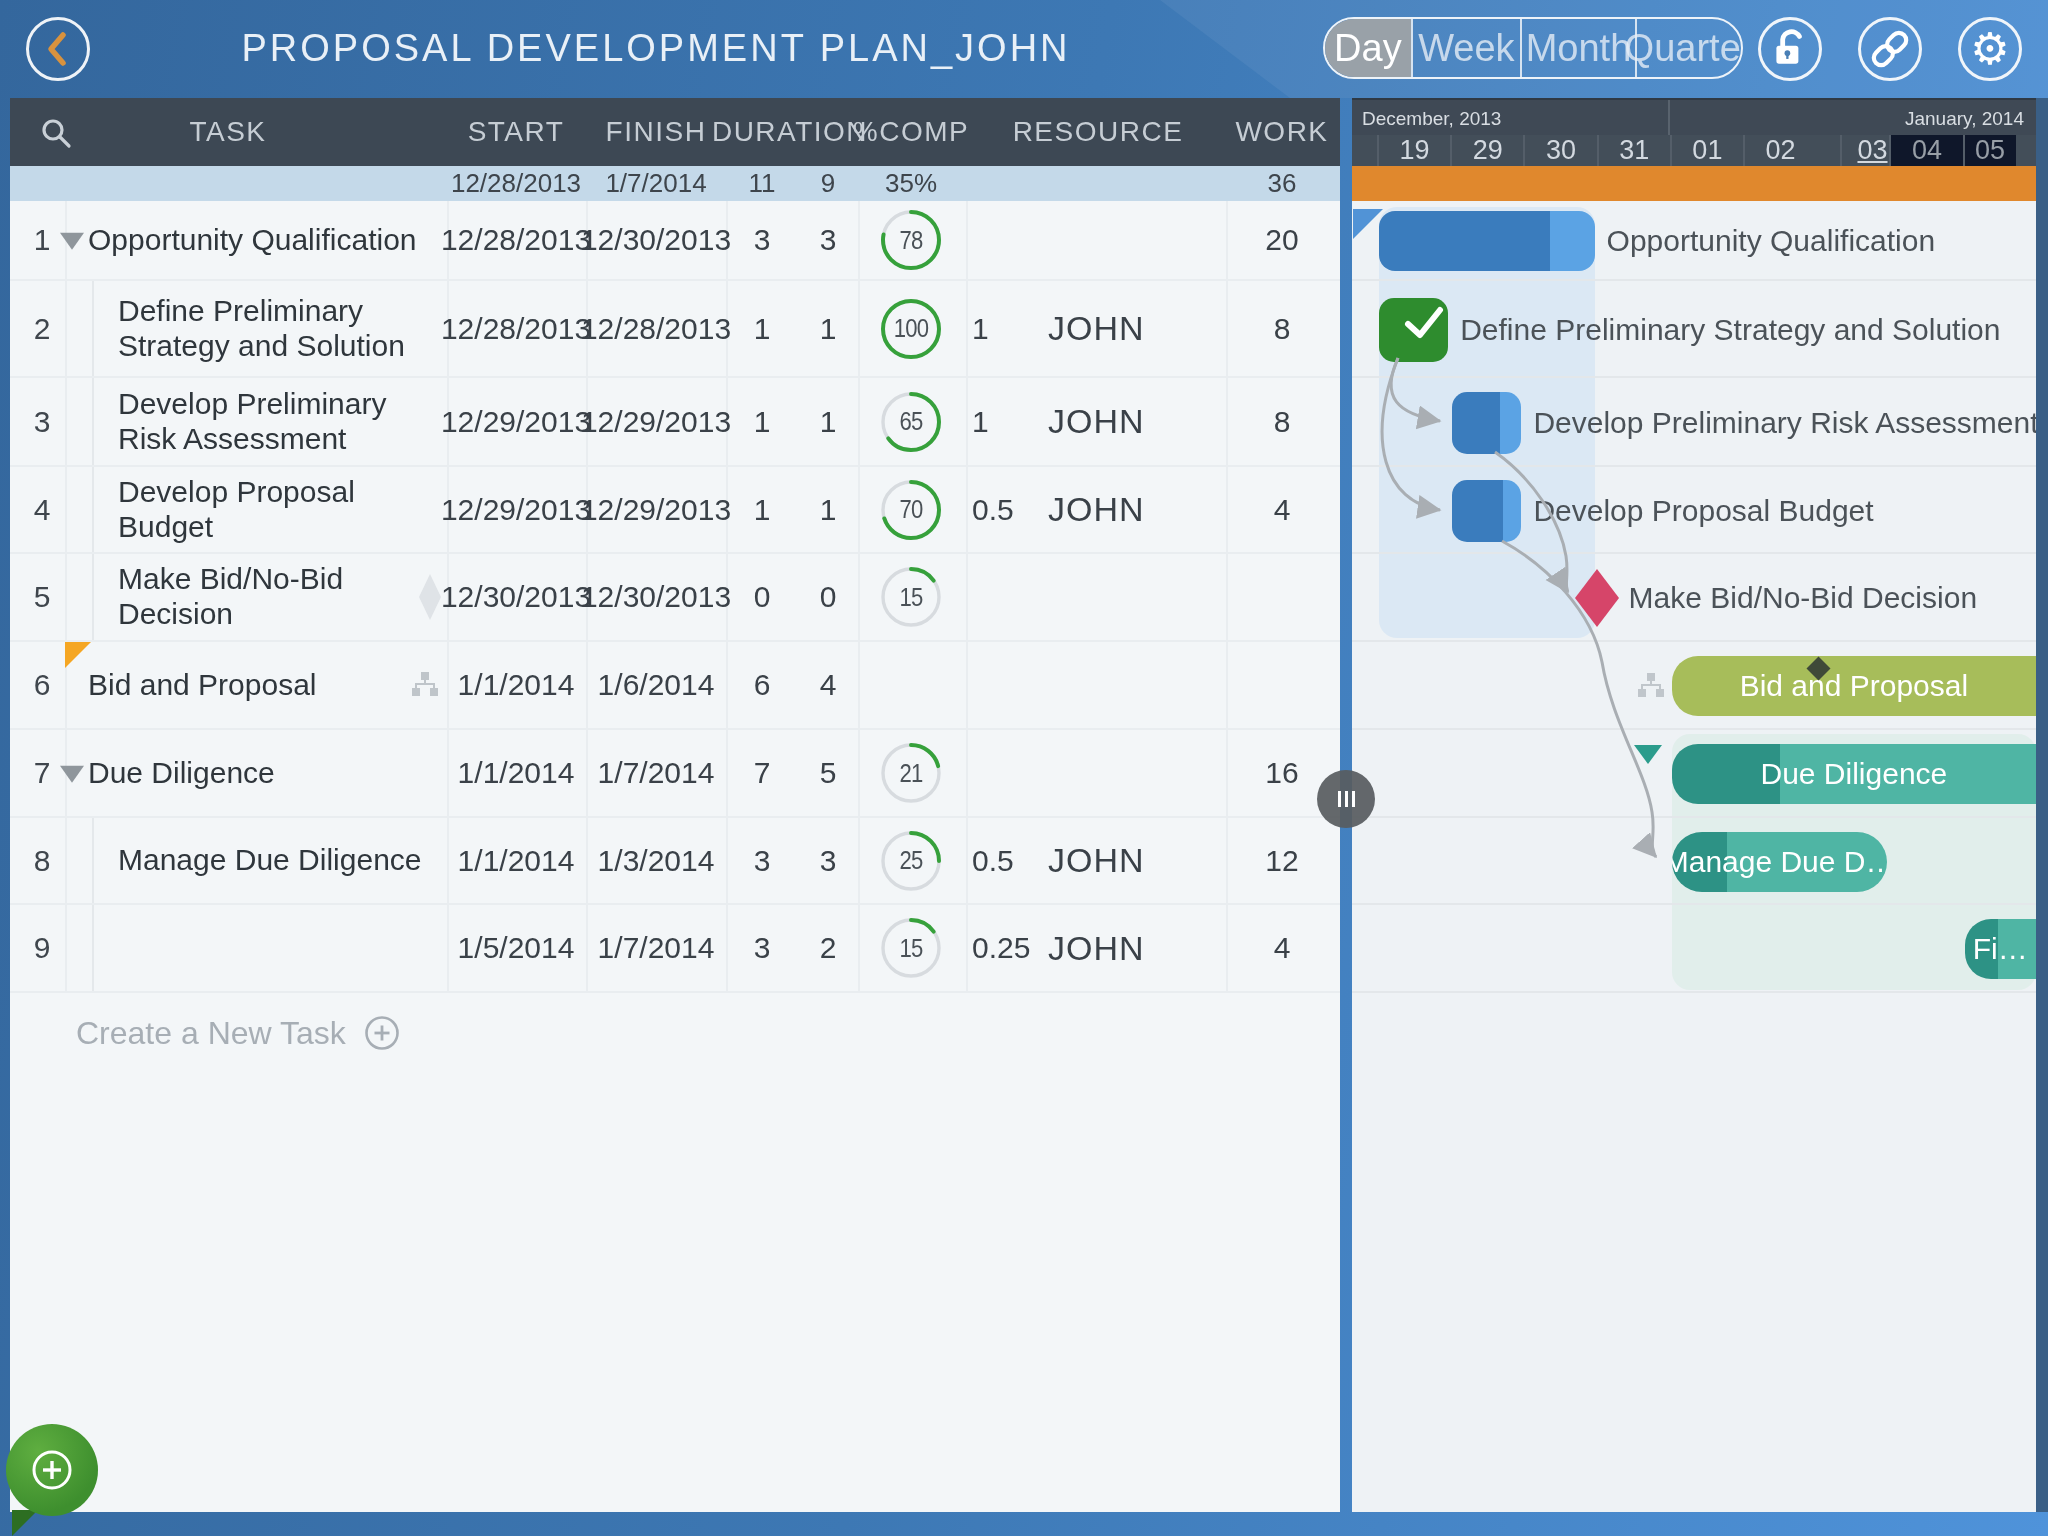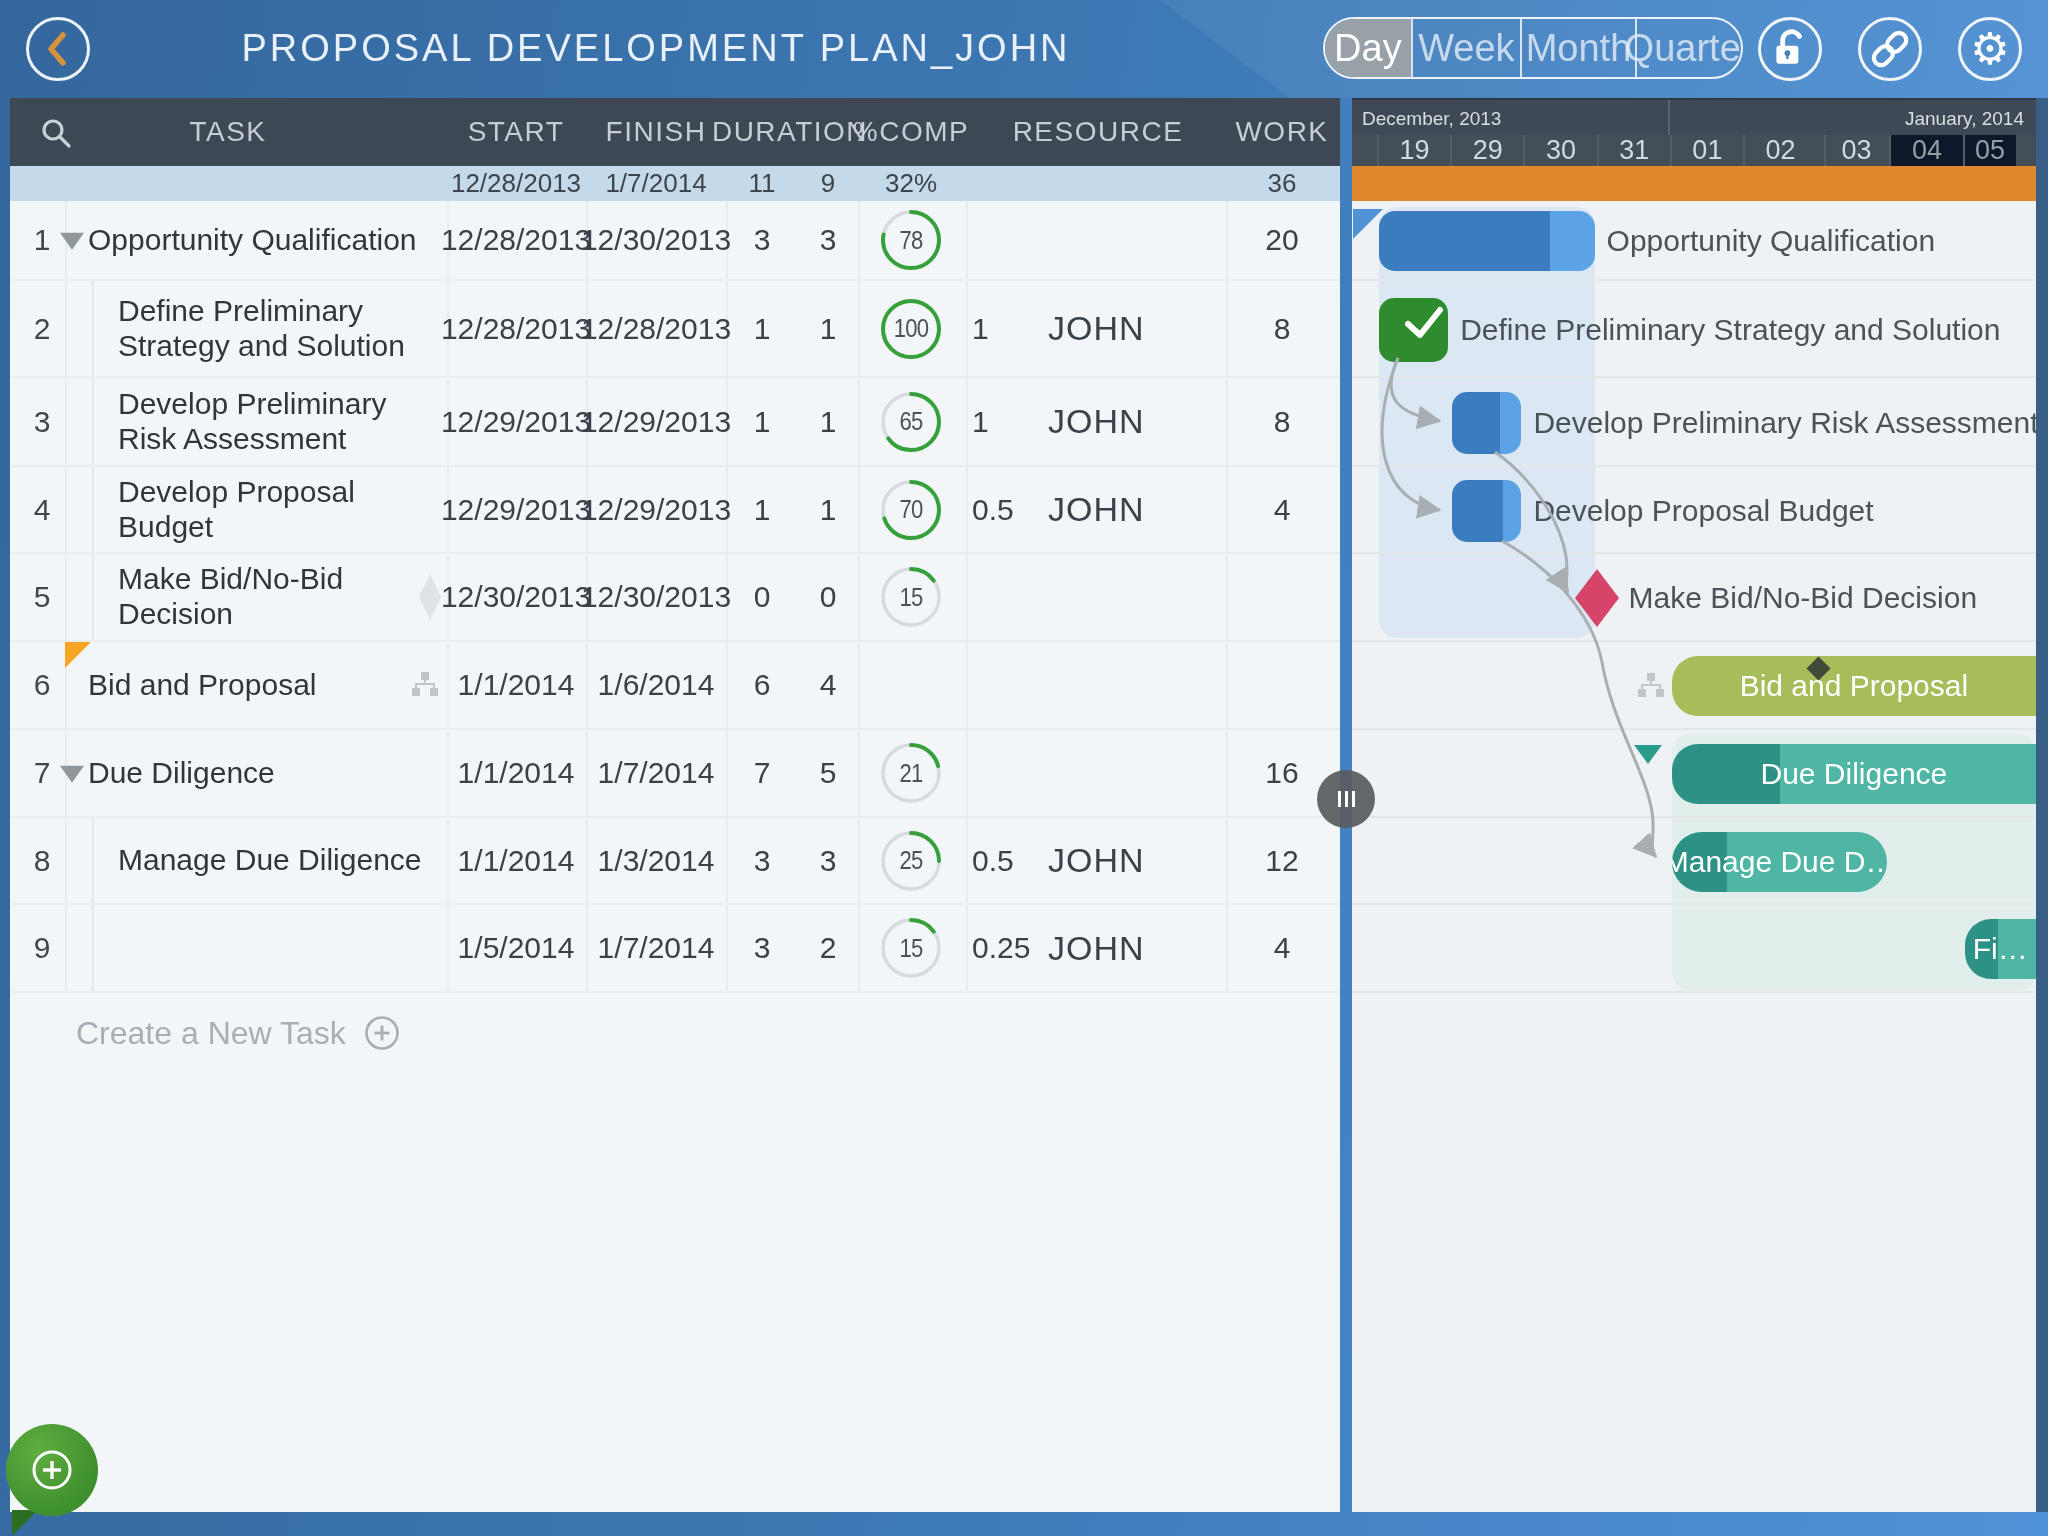--- a/index.html
+++ b/index.html
@@ -133,21 +133,21 @@
         <div class="t-col-label" style="left: 780px;">DURATION</div>
         <div class="t-col-label" style="left: 901px;">%COMP</div>
         <div class="t-col-label" style="left: 1088px;">RESOURCE</div>
         <div class="t-col-label" style="left: 1272px;">WORK</div>
       </div>
     <div id="t-summary">
       <span class="t-sum-val" style="left:506px">12/28/2013</span>
       <span class="t-sum-val" style="left:646px">1/7/2014</span>
       <span class="t-sum-val" style="left:752px">11</span>
       <span class="t-sum-val" style="left:818px">9</span>
-      <span class="t-sum-val" style="left:901px">32%</span>
+      <span class="t-sum-val" style="left:901px">35%</span>
       <span class="t-sum-val" style="left:1272px">36</span>
     </div>
     <div id="t-rows">
         <div class="v-line" style="left: 55px;"></div>
         <div class="v-line" style="left: 437px;"></div>
         <div class="v-line" style="left: 576px;"></div>
         <div class="v-line" style="left: 716px;"></div>
         <div class="v-line" style="left: 848px;"></div>
         <div class="v-line" style="left: 956px;"></div>
         <div class="v-line" style="left: 1216px;"></div>
@@ -345,21 +345,21 @@
       <div class="g-month" style="left:0;width:318px;padding-left:10px;border-right:2px solid #59636e">December, 2013</div>
       <div class="g-month" style="left:318px;width:366px;justify-content:flex-end;padding-right:12px;box-sizing:border-box">January, 2014</div>
     </div>
     <div id="g-days">
         <div class="g-day" style="left: 25px; width: 73.2px;">19</div>
         <div class="g-day" style="left: 98.2px; width: 73.2px;">29</div>
         <div class="g-day" style="left: 171.4px; width: 73.2px;">30</div>
         <div class="g-day" style="left: 244.6px; width: 73.2px;">31</div>
         <div class="g-day" style="left: 317.8px; width: 73.2px;">01</div>
         <div class="g-day" style="left: 391px; width: 73.2px;">02</div>
-        <div class="g-day" style="left: 472px; width: 63px;">03</div>
+        <div class="g-day" style="left: 488px; width: 63px; text-decoration: underline;">03</div>
         <div class="g-day weekend" style="left: 537.4px; width: 73.2px;">04</div>
         <div class="g-day weekend" style="left: 610.6px; width: 53px;">05</div>
       </div>
     <div id="g-summary-bar" style="background: rgb(224, 136, 45);"></div>
     <div id="g-rows">
         <div class="g-band" style="left: 27px; top: 6px; width: 215.6px; height: 431px; background: rgb(219, 232, 244);"></div>
         <div class="g-band" style="left: 319.8px; top: 533px; width: 364.2px; height: 256px; background: rgb(225, 238, 235);"></div>
         <div class="g-rowline" style="top: 78px;"></div>
         <div class="g-rowline" style="top: 175px;"></div>
         <div class="g-rowline" style="top: 264px;"></div>

